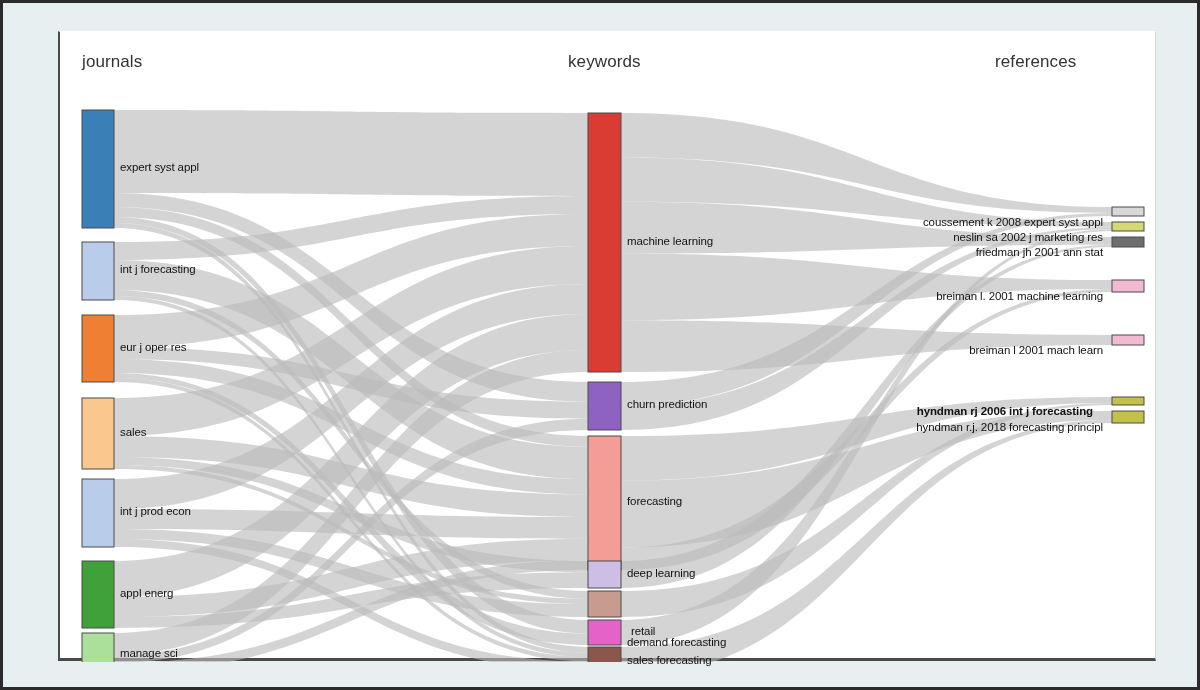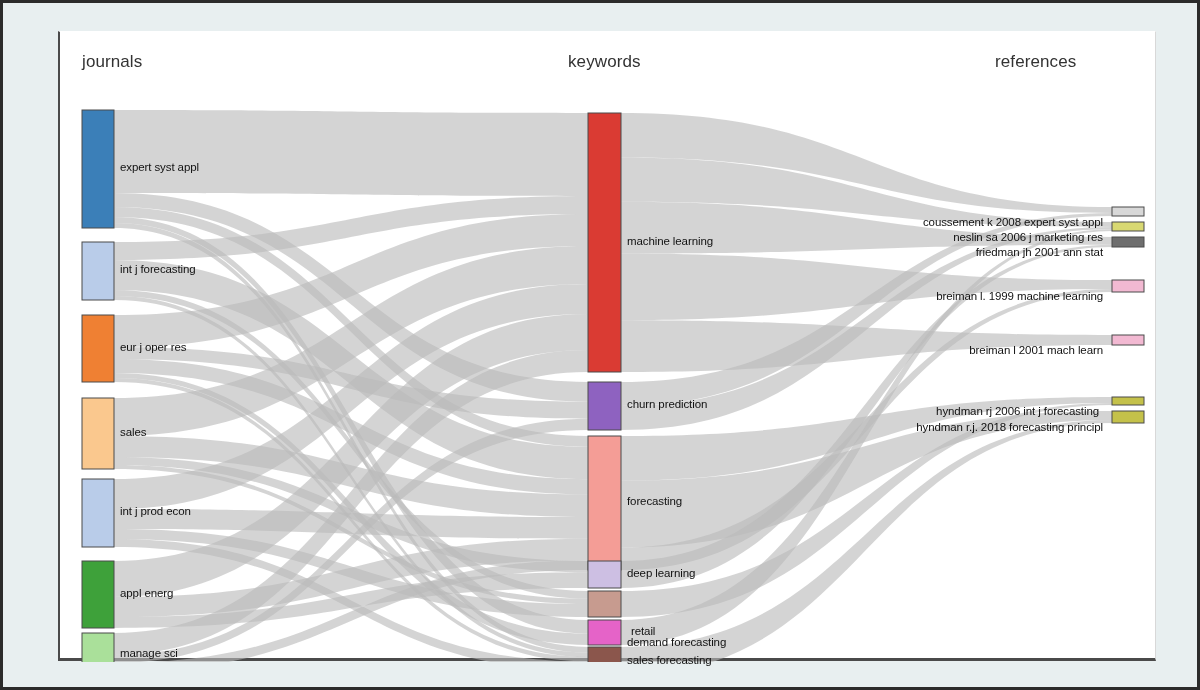--- a/index.html
+++ b/index.html
@@ -148,21 +148,21 @@
         <div class="node-label" style="top: 554.5px; left: 60px;">appl energ</div>
         <div class="node-label" style="top: 615px; left: 60px;">manage sci</div>
         <div class="node-label" style="top: 202.5px; left: 567px;">machine learning</div>
         <div class="node-label" style="top: 366px; left: 567px;">churn prediction</div>
         <div class="node-label" style="top: 463px; left: 567px;">forecasting</div>
         <div class="node-label" style="top: 534.5px; left: 567px;">deep learning</div>
         <div class="node-label" style="top: 564px; left: 567px; margin-top: 40px;">demand forecasting</div>
         <div class="node-label" style="top: 592.5px; left: 537px; margin-left: 34px;">retail</div>
         <div class="node-label" style="top: 621.5px; left: 567px;">sales forecasting</div>
         <div class="node-label right" style="top: 171.5px; right: 52px;">coussement k 2008 expert syst appl</div>
-        <div class="node-label right" style="top: 186.5px; right: 52px;">neslin sa 2006 j marketing res</div>
+        <div class="node-label right" style="top: 186.5px; right: 52px;">neslin sa 2002 j marketing res</div>
         <div class="node-label right" style="top: 202px; right: 52px;">friedman jh 2001 ann stat</div>
-        <div class="node-label right" style="top: 246px; right: 52px;">breiman l. 1999 machine learning</div>
+        <div class="node-label right" style="top: 246px; right: 52px;">breiman l. 2001 machine learning</div>
         <div class="node-label right" style="top: 300px; right: 52px;">breiman l 2001 mach learn</div>
-        <div class="node-label right" style="top: 361px; right: 56px;">hyndman rj 2006 int j forecasting</div>
+        <div class="node-label right" style="top: 361px; right: 62px; font-weight: bold;">hyndman rj 2006 int j forecasting</div>
         <div class="node-label right" style="top: 377px; right: 52px;">hyndman r.j. 2018 forecasting principl</div>
       </div>
   </div>
 </div>
 
 </body></html>

